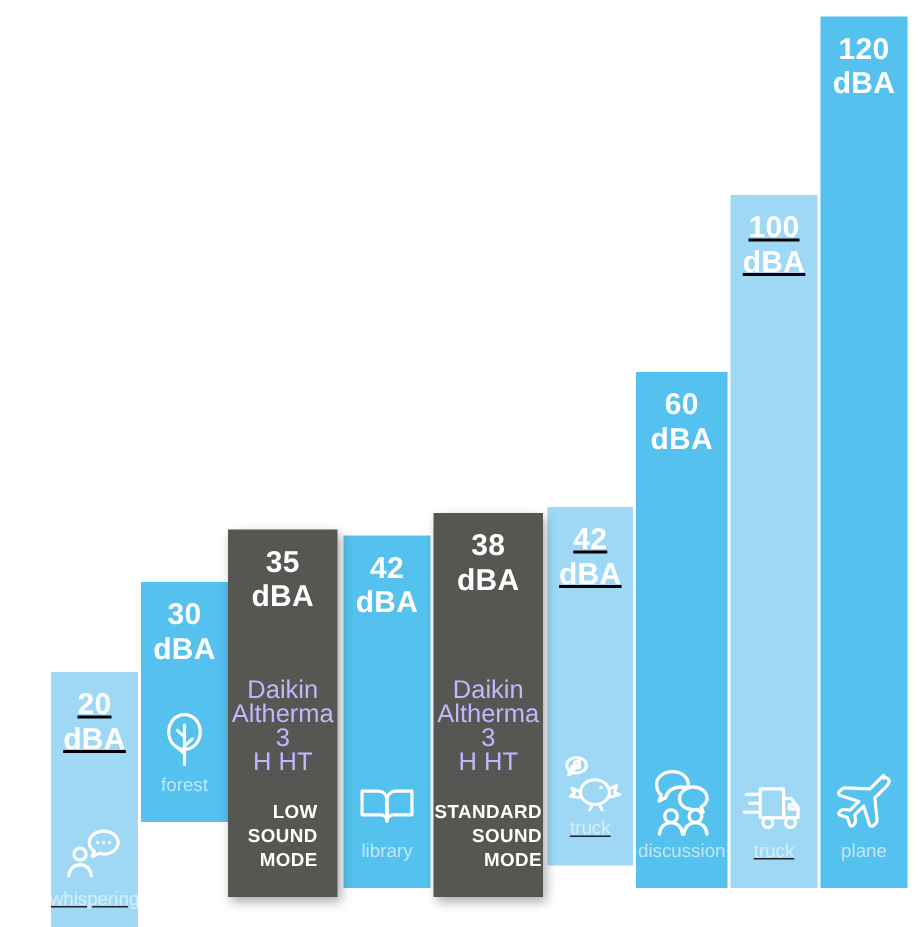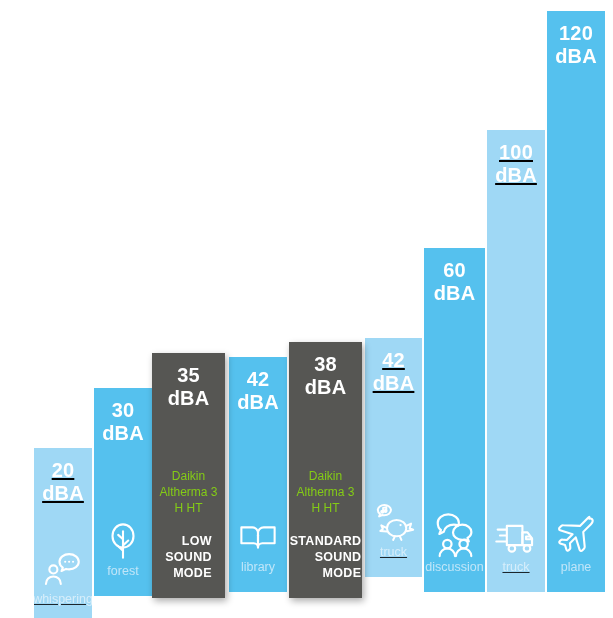--- a/index.html
+++ b/index.html
@@ -47,23 +47,23 @@
     line-height: 23px;
     text-align: center;
     color: #ffffff;
     letter-spacing: 0.2px;
   }
   .bar.dark .value { font-size: 20px; }
 
   .spacer { flex: 1 1 auto; }
 
   .product-name {
-    font-size: 12px;
+    font-size: 17px;
     line-height: 16px;
-    color: #84cc16;
+    color: #c4b5fd;
     text-align: center;
     font-weight: normal;
     padding: 0 4px;
   }
 
   .product-mode {
     margin-top: 17px;
     font-size: 12.5px;
     line-height: 16px;
     font-weight: bold;
@@ -110,21 +110,21 @@
         <circle cx="26.5" cy="15.7" r="1.2" fill="#ffffff" stroke="none"></circle>
         <circle cx="31" cy="15.7" r="1.2" fill="#ffffff" stroke="none"></circle>
         <circle cx="35.5" cy="15.7" r="1.2" fill="#ffffff" stroke="none"></circle>
         <circle cx="13" cy="24.5" r="4.6"></circle>
         <path d="M4.5 41c0-4.7 3.8-8.5 8.5-8.5s8.5 3.8 8.5 8.5"></path>
       </svg>
     </div>
     <div class="bar-label">whispering</div>
   </div>
 
-  <div class="bar mid" style="left:94px; top:388px; width:58px; height:208px;">
+  <div class="bar mid" style="left:94px; top:388px; width:58px; height:160px;">
     <div class="value">
       <span>30</span><br><span>dBA</span>
     </div>
     <div class="spacer"></div>
     <div class="icon">
       <svg viewBox="0 0 48 48" fill="none" stroke="#ffffff" stroke-width="2.4" stroke-linecap="round" stroke-linejoin="round">
         <path d="M24 5c-6.8 0-12 5.8-12 13.2 0 7.4 5.2 13.3 12 13.3s12-5.9 12-13.3C36 10.8 30.8 5 24 5z"></path>
         <line x1="24" y1="13" x2="24" y2="43"></line>
         <line x1="24" y1="22" x2="18.5" y2="17"></line>
         <line x1="24" y1="29" x2="30" y2="23.5"></line>

